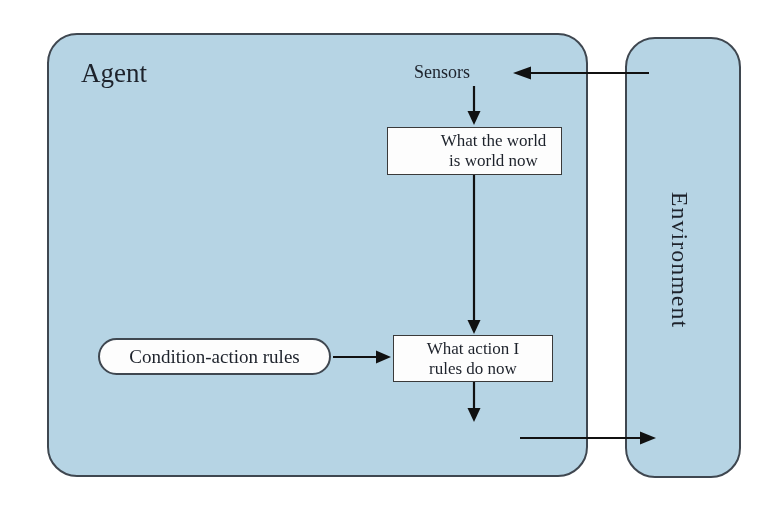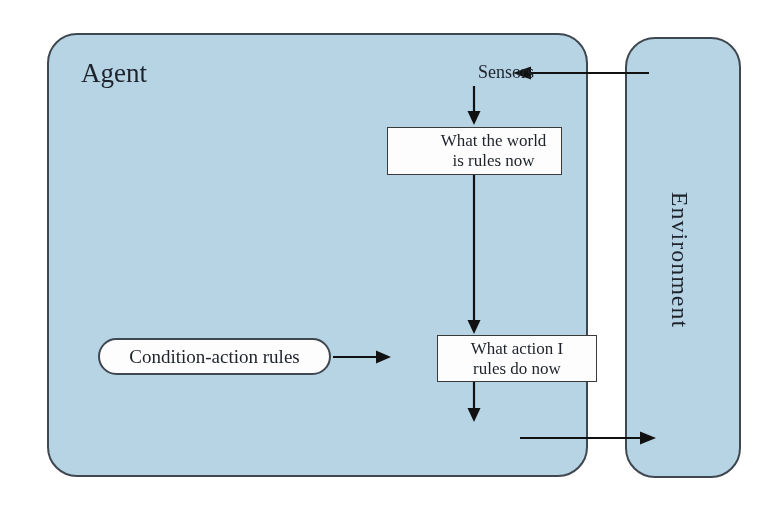--- a/index.html
+++ b/index.html
@@ -54,42 +54,42 @@
     text-align: center;
     font-size: 24px;
     line-height: 30px;
     letter-spacing: 1px;
     transform: rotate(90deg);
     color: var(--text);
   }
   .io-label {
     position: absolute;
     width: 120px;
-    text-align: right;
+    text-align: left;
     font-size: 18px;
     line-height: 20px;
     color: var(--text);
   }
   .sensors-label { left: 414px; top: 62px; }
   .actuators-label { left: 413px; top: 427px; }
   .node {
     position: absolute;
     background: var(--node-fill);
     border: 1.6px solid var(--node-border);
     display: flex;
     flex-direction: column;
     align-items: center;
     justify-content: center;
     text-align: center;
     font-size: 17px;
     line-height: 20px;
     color: var(--text);
   }
   .world-node { left: 387px; top: 127px; width: 175px; height: 48px; padding-left: 38px; }
-  .action-node { left: 393px; top: 335px; width: 160px; height: 47px; margin-left: 44px; }
+  .action-node { left: 393px; top: 335px; width: 160px; height: 47px; }
   .pill-node {
     position: absolute;
     left: 98px; top: 338px;
     width: 233px; height: 37px;
     background: var(--node-fill);
     border: 2px solid var(--region-border);
     border-radius: 19px;
     display: flex;
     align-items: center;
     justify-content: center;
@@ -140,21 +140,21 @@
     </g>
   </svg>
 
   <div class="agent-label">Agent</div>
   <div class="env-label">Environment</div>
 
   <div class="io-label sensors-label">Sensors</div>
 
   <div class="node world-node">
     <span>What the world</span>
-    <span>is rules now</span>
+    <span>is world now</span>
   </div>
   <div class="node action-node">
     <span>What action I</span>
     <span>rules do now</span>
   </div>
 
   <div class="pill-node">Condition-action rules</div>
 
 </div>
 

